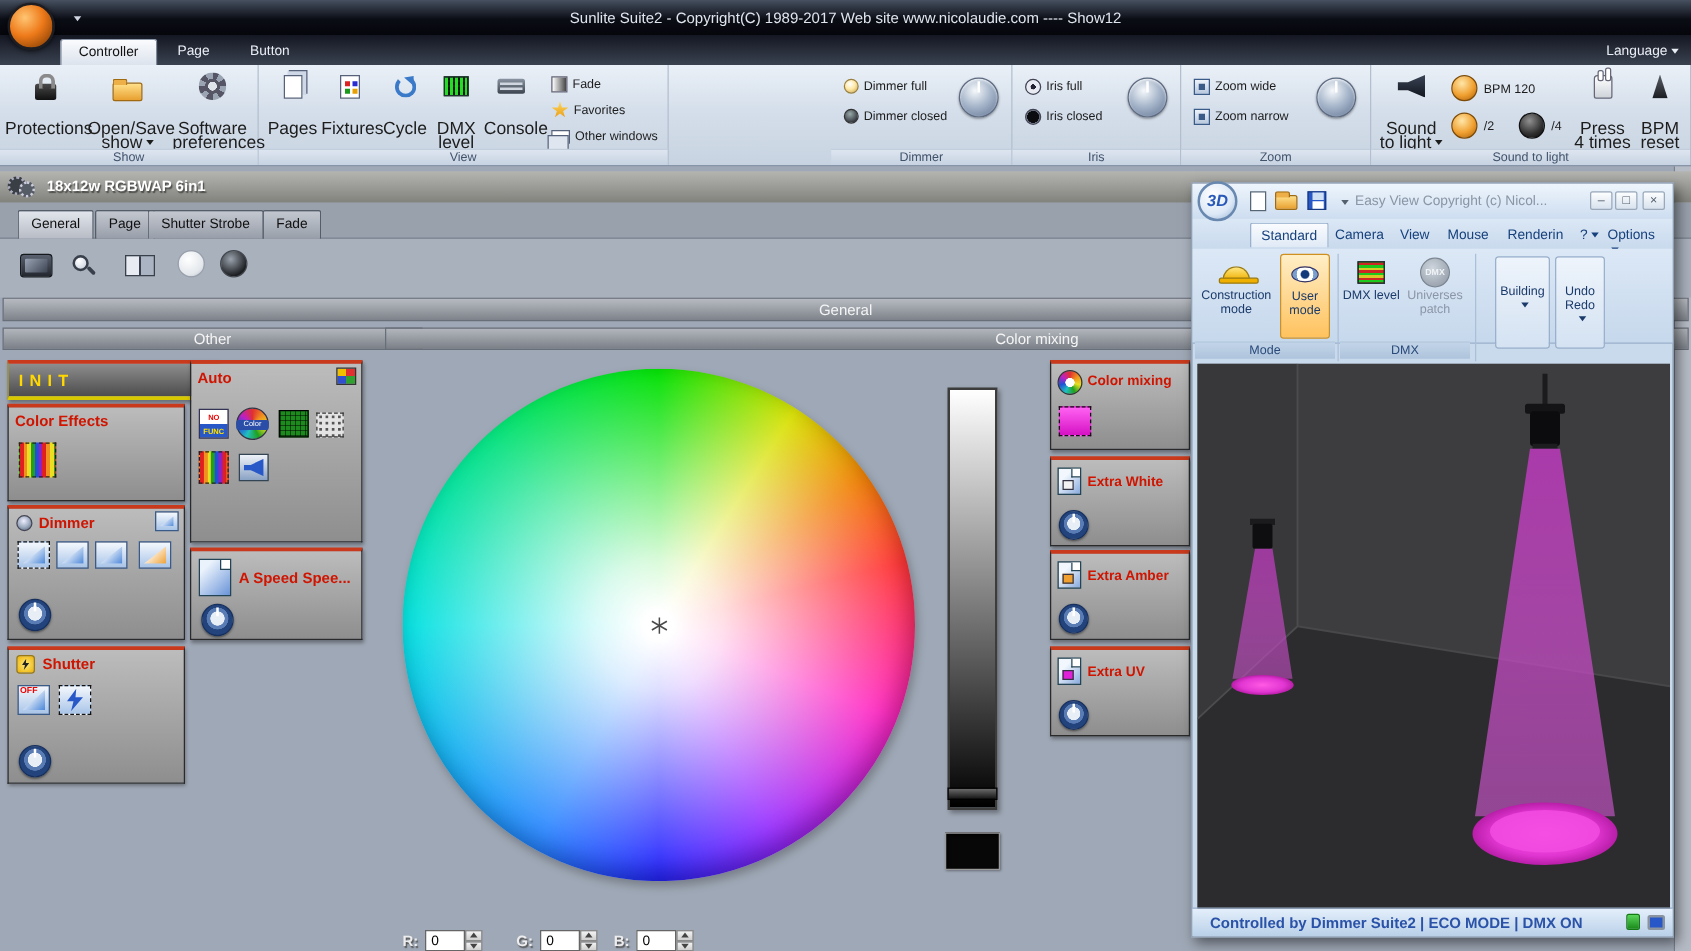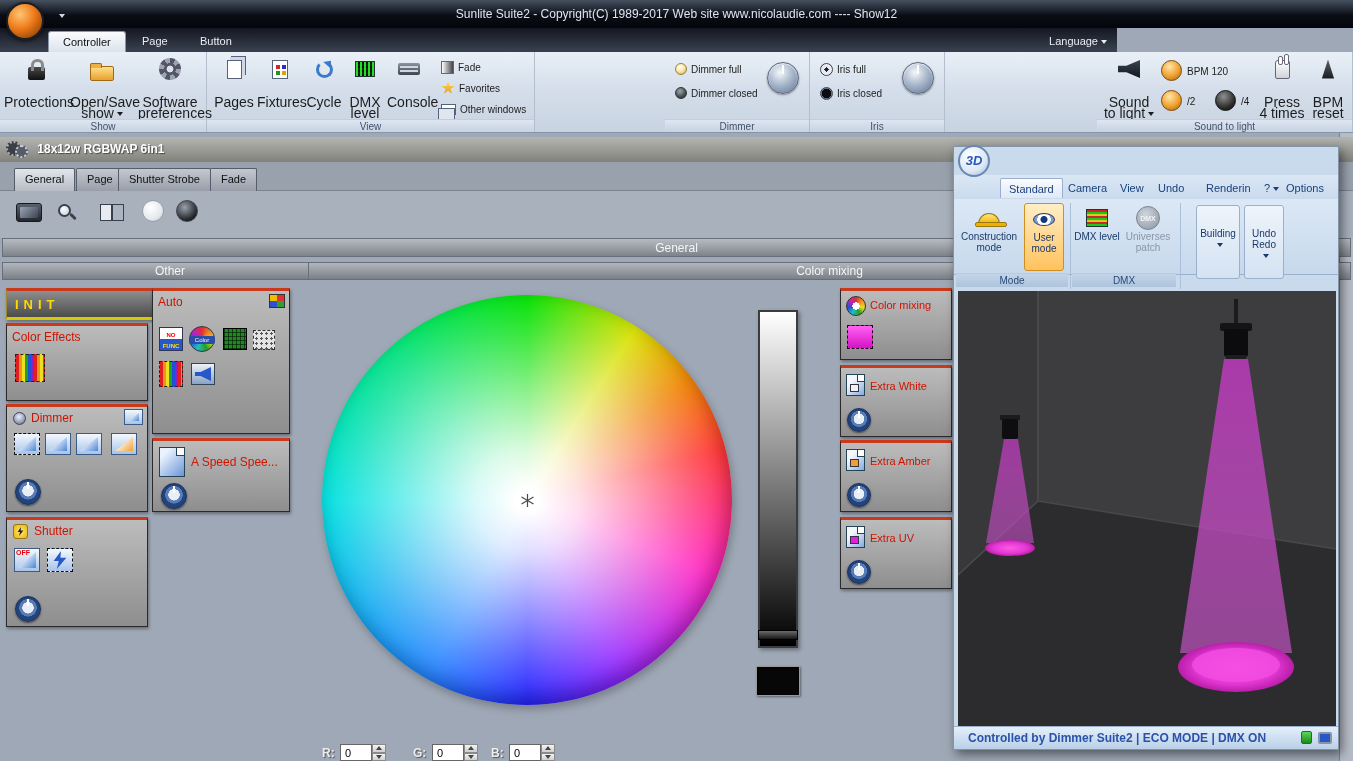--- a/index.html
+++ b/index.html
@@ -10,21 +10,21 @@
   
   #titlebar{position:absolute;left:0;top:0;width:1353px;height:28px;
     background:linear-gradient(#465060,#0b0d15 55%,#05060c);z-index:55}
   #app-title{position:absolute;left:0;right:0;top:7px;text-align:center;color:#dfe5ee;font-size:12px}
   #logo{position:absolute;left:6px;top:2px;width:38px;height:38px;border-radius:50%;z-index:60;
     background:radial-gradient(circle at 35% 30%,#ffc572,#ee7a1a 45%,#9a4a08 82%,#50240a);
     border:2px solid #1d1d22;box-shadow:0 1px 4px rgba(0,0,0,.7)}
   .tcaret{position:absolute;left:56px;top:9px;color:#cfd6e2}
   .caret{display:inline-block;width:0;height:0;border-left:3px solid transparent;border-right:3px solid transparent;border-top:4px solid currentColor;vertical-align:middle;margin-left:3px}
 
-  #tabrow{position:absolute;left:0;top:28px;width:1117px;height:24px;
+  #tabrow{position:absolute;left:0;top:28px;width:1353px;height:24px;
     background:linear-gradient(#141722,#3a4250);z-index:54}
   .rtab{position:absolute;top:3px;height:21px;padding:4px 14px 0;font-size:11px;color:#e9edf4;border-radius:3px 3px 0 0}
   .rtab.active{background:linear-gradient(#fafbfd,#dce3ed);color:#101010;border:1px solid #8b97a8;border-bottom:none}
   #lang{position:absolute;right:10px;top:7px;color:#e9edf4}
 
   #ribbon{position:absolute;left:0;top:52px;width:1353px;height:81px;
     background:linear-gradient(#eaf0f7,#d5dfeb 45%,#c8d3e1);border-bottom:1px solid #8795a8;z-index:53}
   .rgroup{position:absolute;top:0;height:80px;border-right:1px solid #b3bfcf}
   .glabel{position:absolute;left:0;right:0;bottom:0;height:13px;text-align:center;font-size:10px;color:#41526b;
     background:linear-gradient(#dde5f0,#c7d3e2);border-top:1px solid #c3cedd;line-height:13px}
@@ -100,21 +100,21 @@
   .icon-split{position:relative;width:24px;height:17px;border:1px solid #39404c;background:linear-gradient(90deg,#e8ecf2 0 45%,#39404c 45% 55%,#aab4c2 55%)}
   #fheader{position:absolute;left:2px;top:238px;width:1349px;height:19px;text-align:center;line-height:18px;
     color:#f5f5f5;font-size:12px;background:linear-gradient(#b7bbc1,#7e838b);border:1px solid #696f78;z-index:17}
 
   .phead{position:absolute;height:18px;text-align:center;line-height:17px;color:#f5f5f5;font-size:12px;
     background:linear-gradient(#b2b6bc,#7b8088);border:1px solid #696f78;z-index:16}
 
   
   .pbox{position:absolute;background:linear-gradient(#bcbcbc,#8e8e8e);border:1px solid #2a2a2a;
     border-top:3px solid #c93a1c;box-shadow:1px 2px 3px rgba(0,0,0,.35);z-index:16}
-  .ptitle{color:#cf1400;font-weight:normal;font-size:12px;white-space:nowrap}
+  .ptitle{color:#cf1400;font-weight:bold;font-size:12px;white-space:nowrap}
   .bdial{position:absolute;width:26px;height:26px;border-radius:50%;border:1px solid #16305e;
     background:radial-gradient(circle at 50% 45%,#e8eef6 0 31%,#5a7cb4 33% 48%,#23437c 50% 100%);
     box-shadow:0 1px 2px rgba(0,0,0,.5)}
   .bdial::after{content:"";position:absolute;left:50%;top:2px;width:2px;height:7px;background:#fff;transform:translateX(-50%)}
   #init-box{background:linear-gradient(#8e8e8e,#4c4c4c);border:1px solid #9a8a30;border-top:3px solid #c93a1c;border-bottom:3px solid #d8c800}
   #init-label{color:#ffd800;font-weight:bold;font-size:13px;letter-spacing:5px;text-align:left;padding:6px 0 0 8px}
   .icon-stripes{border:1px dashed #222;
     background:repeating-linear-gradient(90deg,#e02020 0 3px,#f09020 3px 6px,#e8e020 6px 9px,#20a020 9px 12px,#2050d8 12px 15px,#9020c0 15px 18px)}
   .mini-dial{width:13px;height:13px;border-radius:50%;border:1px solid #445;
     background:radial-gradient(circle at 45% 35%,#eef,#9aa8bc 55%,#4c5a70);position:relative}
@@ -323,20 +323,32 @@
         <span>Iris full</span>
       </div>
       <div class="hitem" style="left:10px;top:32px">
         <div class="irisic closed"></div>
         <span>Iris closed</span>
       </div>
       <div class="rdial" style="position:absolute;left:92px;top:10px"></div>
       <div class="glabel">Iris</div>
     </div>
 
+    <div class="rgroup" style="left:945px;width:152px">
+      <div class="hitem" style="left:10px;top:8px">
+        <div class="zoomsq"></div>
+        <span>Zoom wide</span>
+      </div>
+      <div class="hitem" style="left:10px;top:32px">
+        <div class="zoomsq"></div>
+        <span>Zoom narrow</span>
+      </div>
+      <div class="rdial" style="position:absolute;left:108px;top:10px"></div>
+      <div class="glabel">Zoom</div>
+    </div>
 
     <div class="rgroup" style="left:1097px;width:256px">
       <div class="bigbtn" style="left:4px;width:56px">
         <div class="iconwrap">
             <div class="icon-horn"></div>
           </div>
         <div class="blabel"><span>Sound to light</span><span class="caret"></span></div>
       </div>
       <div class="knob knob-o" style="position:absolute;left:64px;top:8px"></div>
       <div class="hitem" style="left:90px;top:10px">
@@ -520,27 +532,37 @@
     <div class="mini-page" style="position:absolute;left:5px;top:6px">
         <span class="chip" style="background:#f0a030"></span>
       </div>
     <div class="ptitle" style="position:absolute;left:29px;top:12px;font-size:11px">Extra Amber</div>
     <div class="bdial" style="left:6px;top:40px;width:24px;height:24px"></div>
   </div>
 
   <div id="right-strip"></div>
 
   <div id="easyview">
+    <div id="ev-title">
+      <div class="ev-docicon" style="left:46px"></div>
+      <div class="icon-folder" style="position:absolute;left:66px;top:9px;width:18px;height:12px;margin:0"></div>
+      <div class="ev-floppy" style="left:92px"></div>
+      <span class="caret" style="position:absolute;left:116px;top:13px;color:#55606e"></span>
+      <div id="ev-title-text">Easy View   Copyright (c) Nicol...</div>
+      <div class="winbtn" style="right:48px">–</div>
+      <div class="winbtn" style="right:28px">□</div>
+      <div class="winbtn" style="right:6px">×</div>
+    </div>
     <div id="ev-logo">3D</div>
 
     <div id="ev-menu">
       <div class="ev-menu-item active" style="left:46px">Standard</div>
       <div class="ev-menu-item" style="left:106px">Camera</div>
       <div class="ev-menu-item" style="left:158px">View</div>
-      <div class="ev-menu-item" style="left:196px">Undo</div>
+      <div class="ev-menu-item" style="left:196px">Mouse</div>
       <div class="ev-menu-item" style="left:244px">Renderin</div>
       <div class="ev-menu-item" style="left:302px"><span>?</span><span class="caret"></span></div>
       <div class="ev-menu-item" style="left:324px"><span>Options</span><span class="caret"></span></div>
     </div>
 
     <div id="ev-toolbar">
       <div class="ev-btn" style="left:4px;width:62px;height:68px">
         <div class="iconwrap">
             <div class="icon-hat"></div>
           </div>

